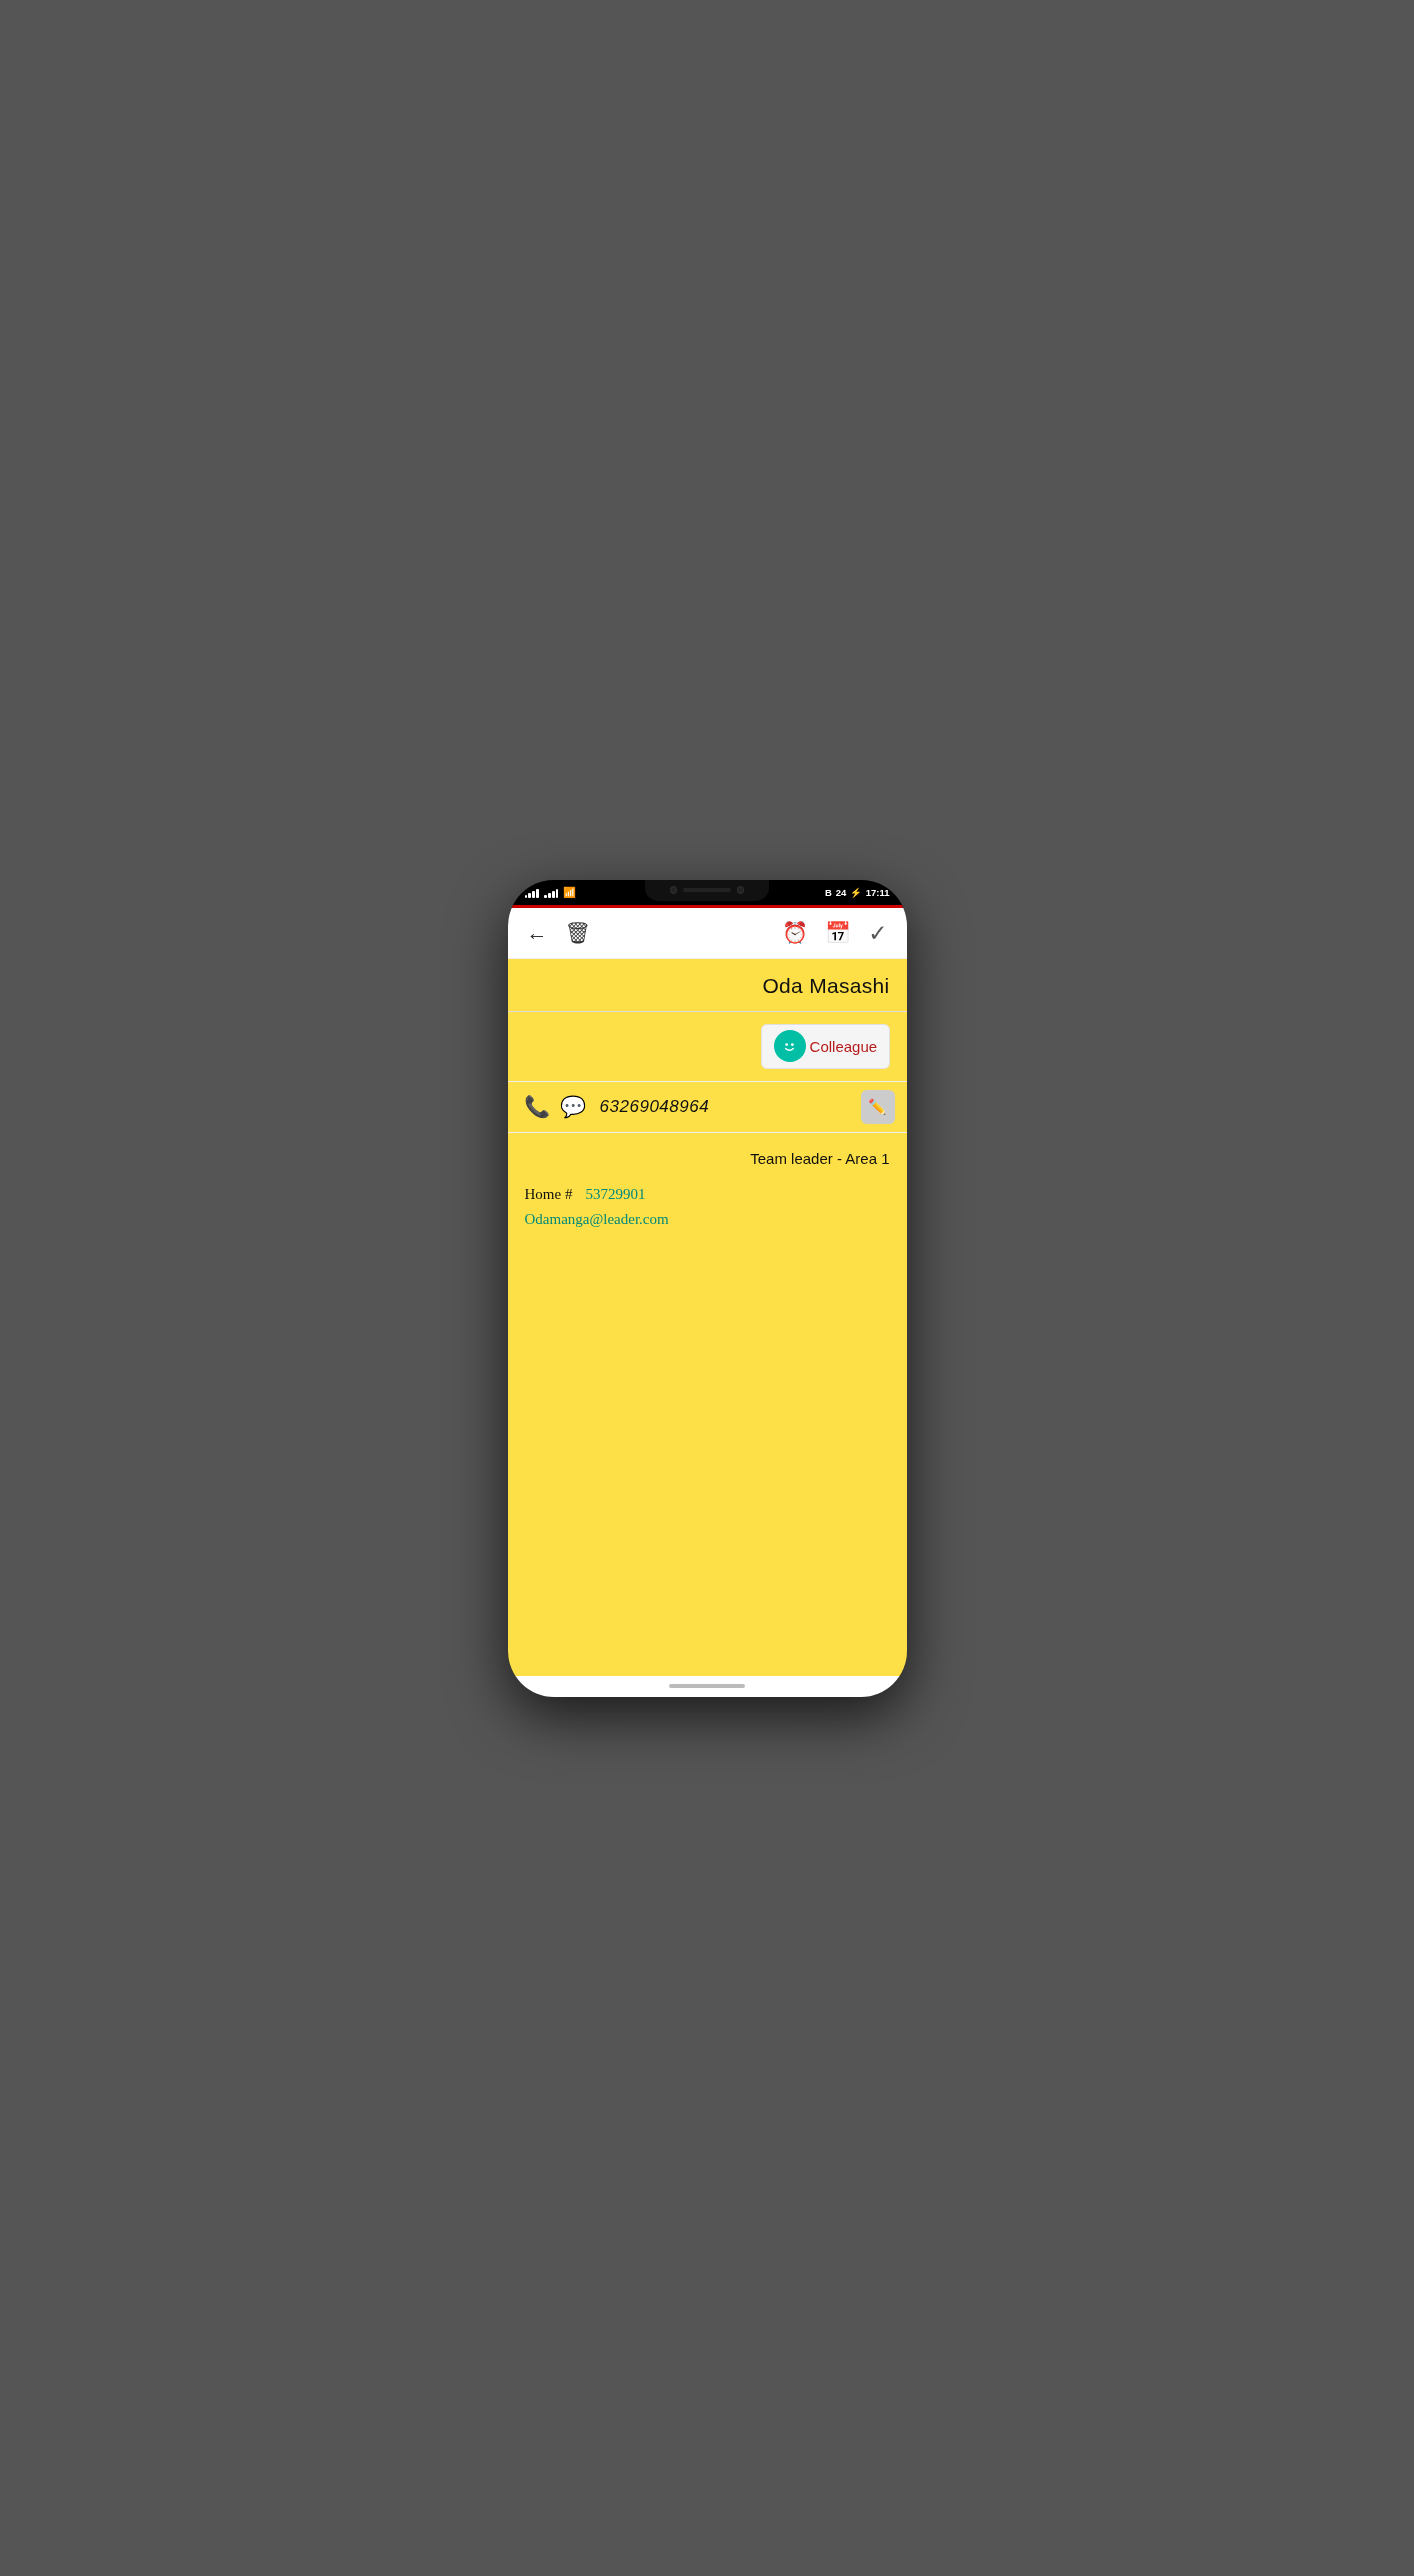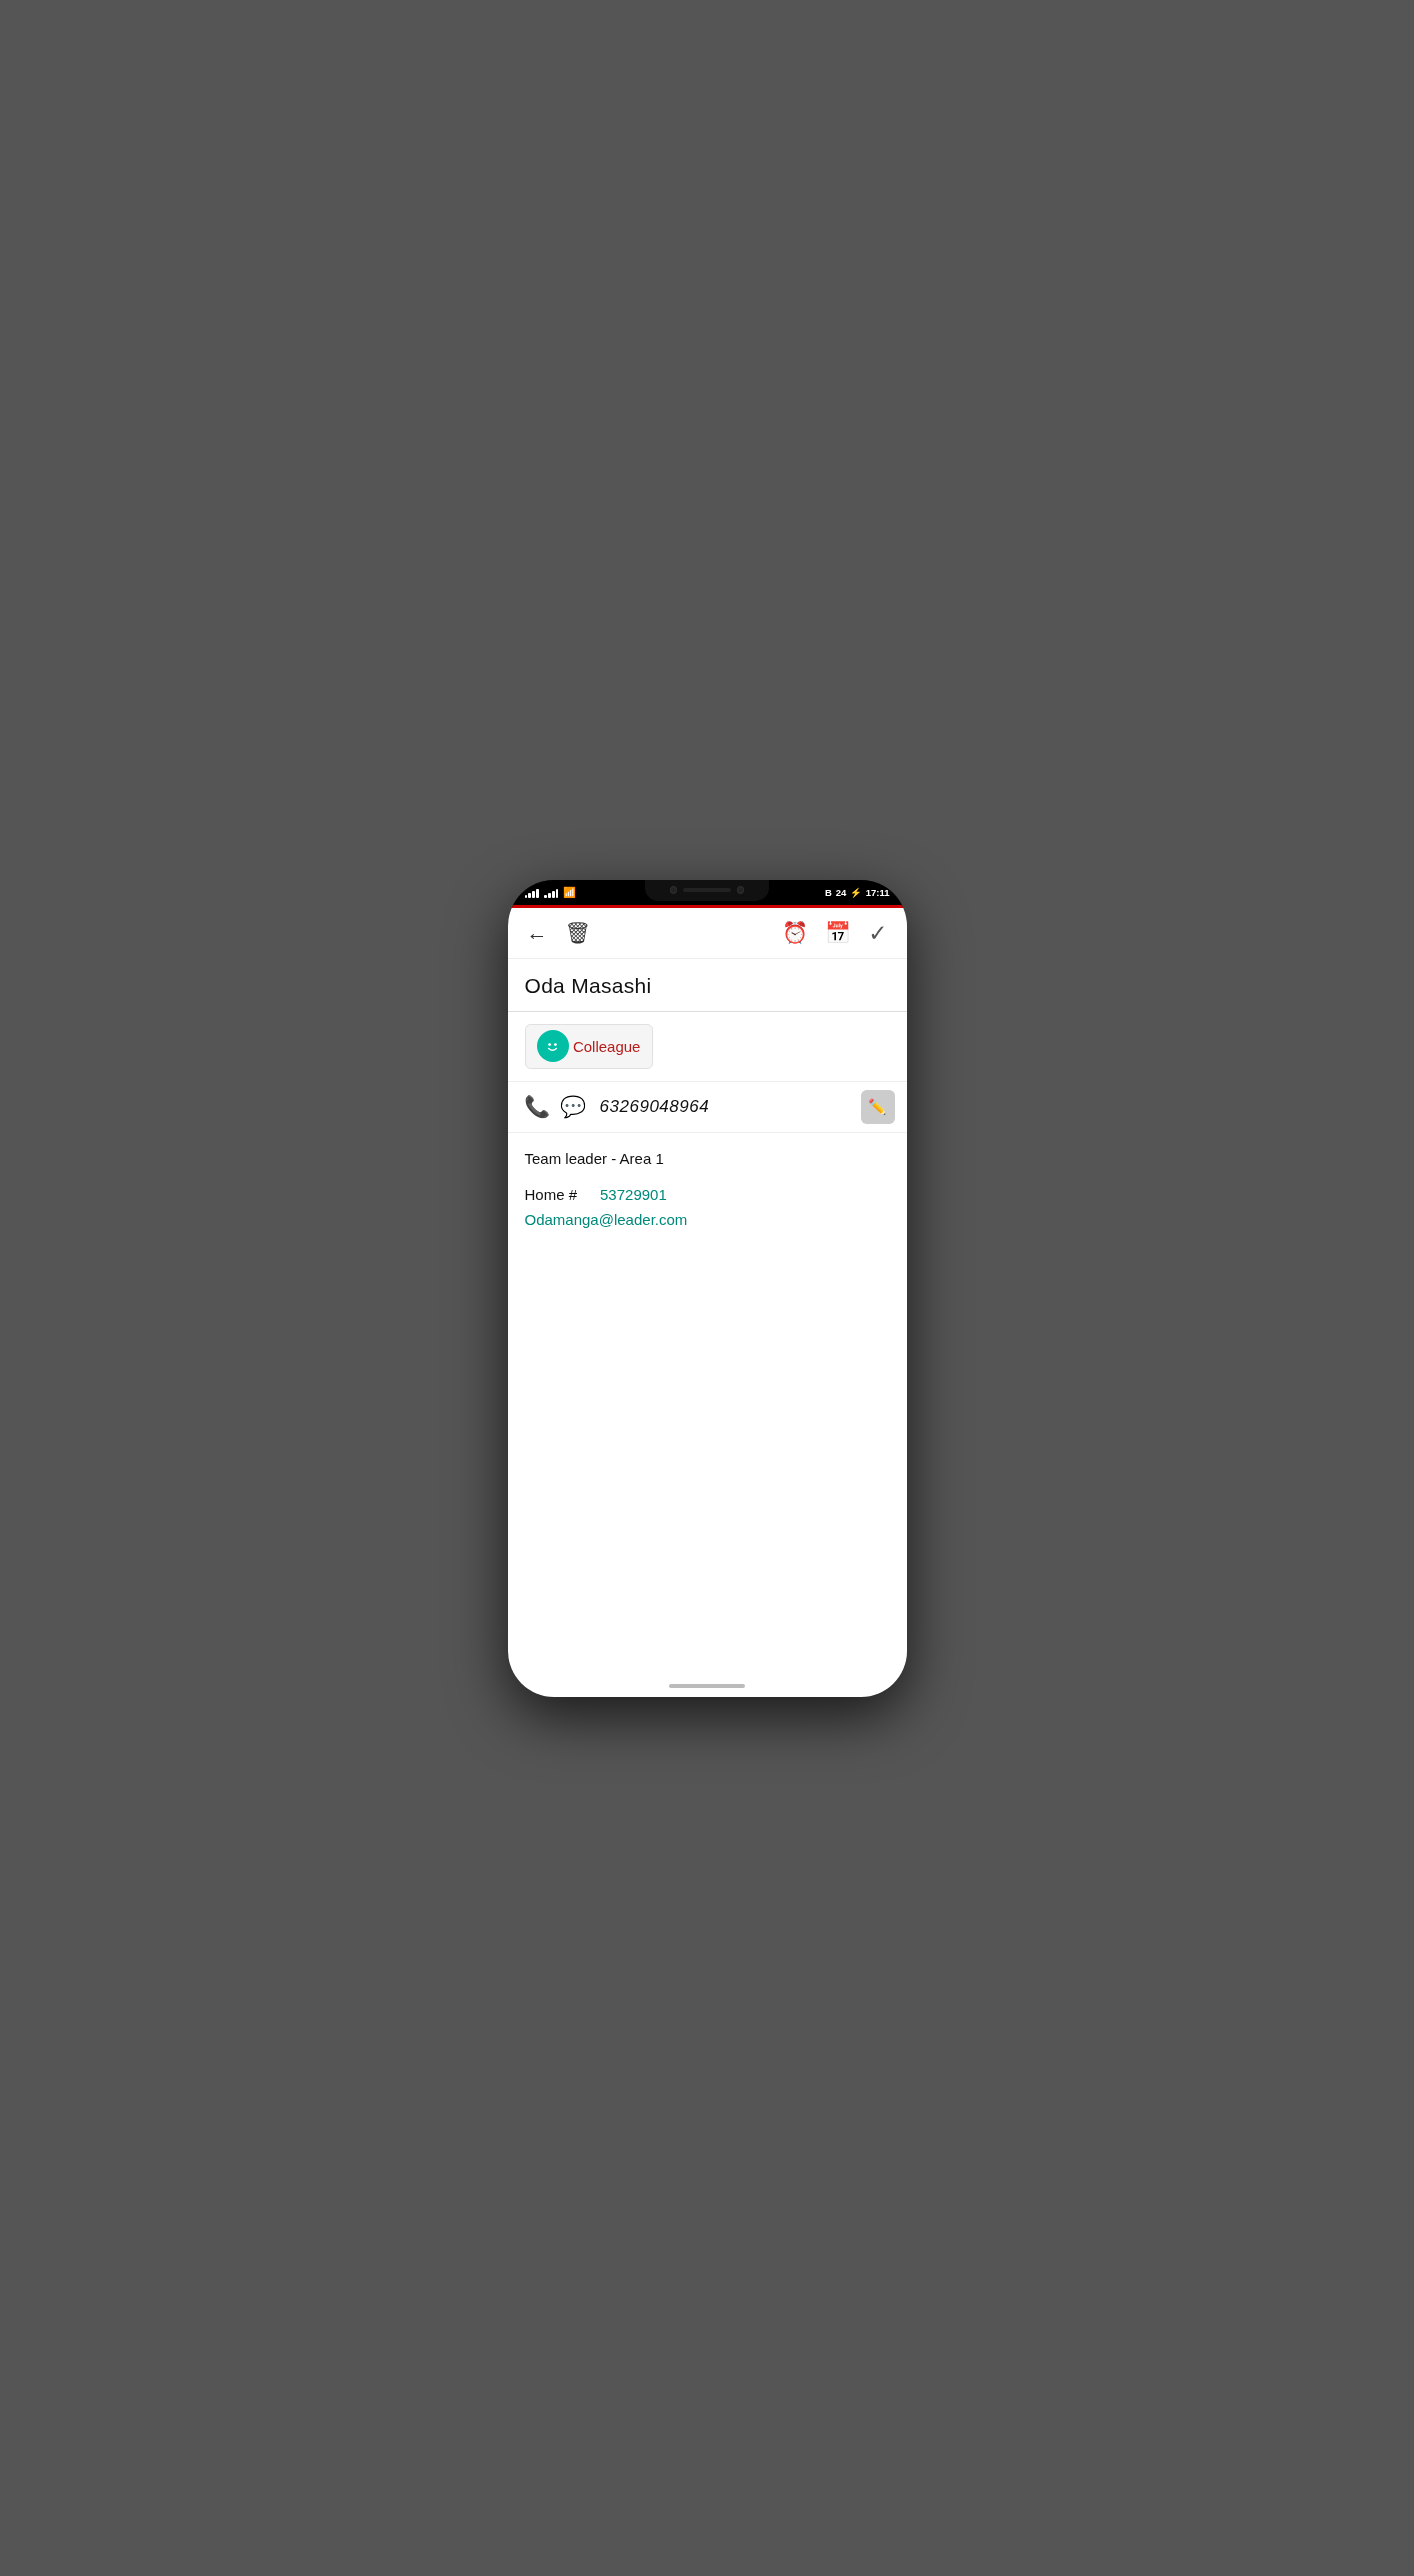--- a/index.html
+++ b/index.html
@@ -141,23 +141,24 @@
 
     .toolbar-icon.check {
       color: #555;
       font-size: 23px;
     }
 
     
     .app-content {
       width: 100%;
       flex: 1;
-      background: #ffffff;
+      background: #fde047;
       overflow-y: auto;
       padding: 0;
+      text-align: right;
     }
 
     
     .contact-name-section {
       padding: 15px 17px 13.3px;
       border-bottom: 1px solid #ddd;
     }
 
     .contact-name {
       font-size: 21px;
@@ -264,24 +265,25 @@
 
     .info-title {
       font-size: 15px;
       color: #111;
       margin-bottom: 19px;
     }
 
     .info-detail {
       display: flex;
       align-items: center;
-      gap: 23px;
+      gap: 13px;
       margin-bottom: 7.6px;
       font-size: 15px;
       color: #111;
+      font-family: Liberation Serif, serif;
     }
 
     .info-link {
       color: #00897b;
       text-decoration: none;
       font-size: 15px;
     }
 
     
     .phone-home-indicator {

